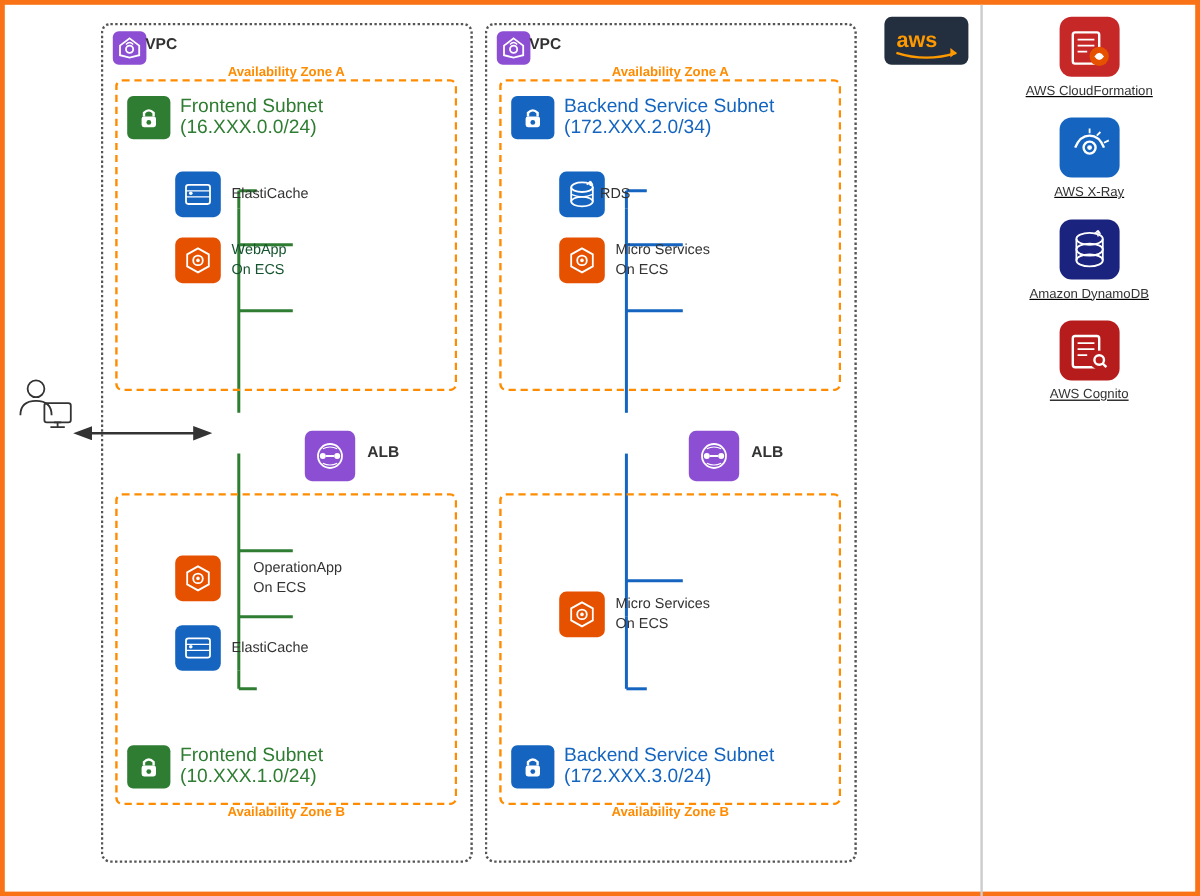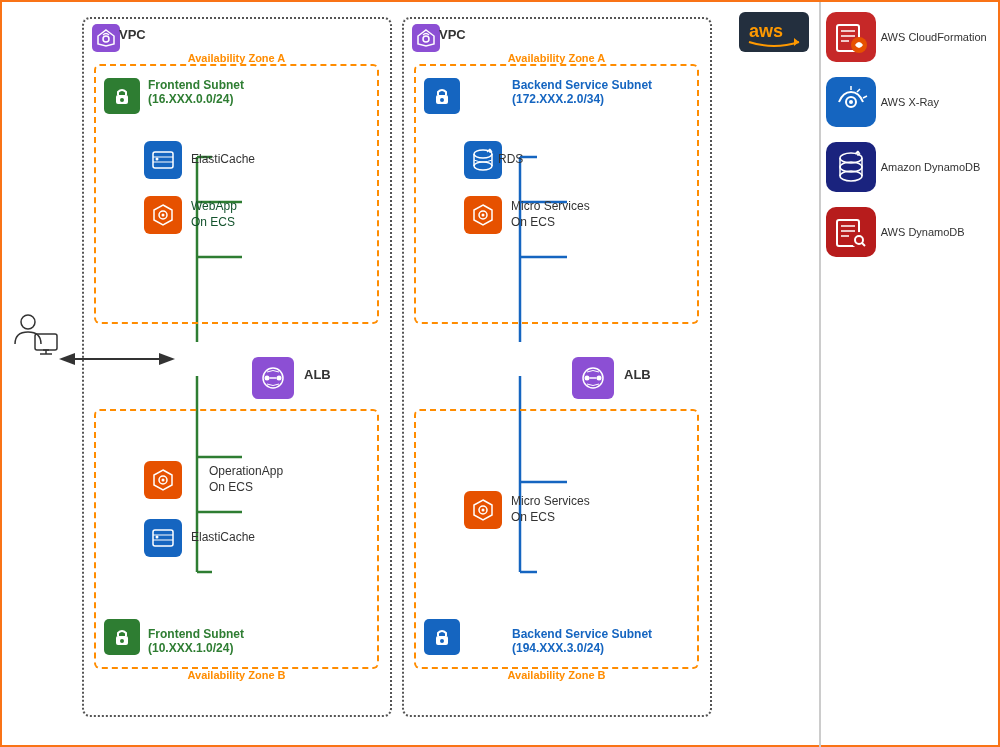--- a/index.html
+++ b/index.html
@@ -9,21 +9,21 @@
       width: 1000px;
       height: 747px;
       overflow: hidden;
       position: relative;
     }
 
     .main-container {
       width: 1000px;
       height: 747px;
       background: #fff;
-      border: 2px solid #f97316;
+      border: 4px solid #f97316;
       position: relative;
       display: flex;
     }
 
     .diagram-area {
       width: 820px;
       height: 747px;
       position: relative;
       padding: 10px;
     }
@@ -159,24 +159,25 @@
       top: 310px;
       display: flex;
       flex-direction: column;
       align-items: center;
       gap: 2px;
     }
 
     
     .legend-item {
       display: flex;
-      flex-direction: row;
+      flex-direction: column;
       align-items: center;
       gap: 5px;
       width: 100%;
+      text-decoration: underline;
     }
 
     .legend-icon {
       width: 50px;
       height: 50px;
       border-radius: 10px;
       display: flex;
       align-items: center;
       justify-content: center;
     }
@@ -188,25 +189,25 @@
       line-height: 1.3;
     }
 
     .legend-icon-red { background: #c62828; }
     .legend-icon-blue { background: #1565c0; }
     .legend-icon-blue2 { background: #1a237e; }
     .legend-icon-red2 { background: #b71c1c; }
 
     
     .subnet-title {
-      font-size: 12px;
-      font-weight: bold;
+      font-size: 16px;
+      font-weight: normal;
     }
     .subnet-title-green { color: #2e7d32; }
-    .subnet-title-blue { color: #1565c0; margin-left: 44px; }
+    .subnet-title-blue { color: #1565c0; }
   </style>
 </head>
 <body>
 
 <div class="main-container">
   <div class="diagram-area">
 
     <svg class="connections-svg">
 
       <defs>
@@ -437,21 +438,21 @@
 
         <div style="position:absolute; bottom:12px; left:8px; width:36px; height:36px; background:#1565c0; border-radius:5px; display:flex; align-items:center; justify-content:center;">
           <svg width="22" height="22" viewBox="0 0 22 22">
             <rect x="5" y="10" width="12" height="9" rx="2" fill="white"></rect>
             <path d="M7,10 L7,7 Q11,3 15,7 L15,10" fill="none" stroke="white" stroke-width="2"></path>
             <circle cx="11" cy="15" r="2" fill="#1565c0"></circle>
           </svg>
         </div>
         <div style="position:absolute; bottom:12px; left:52px;">
           <div class="subnet-title subnet-title-blue">Backend Service Subnet</div>
-          <div class="subnet-title subnet-title-blue">(194.XXX.3.0/24)</div>
+          <div class="subnet-title subnet-title-blue">(172.XXX.3.0/24)</div>
         </div>
       </div>
     </div>
 
     <div class="aws-logo">
       <svg width="60" height="35" viewBox="0 0 60 35">
         <text x="5" y="22" font-size="18" font-weight="bold" fill="#ff9900" font-family="Arial">aws</text>
         <path d="M5,27 Q30,35 55,27" fill="none" stroke="#ff9900" stroke-width="2"></path>
         <polygon points="50,23 55,27 50,31" fill="#ff9900"></polygon>
       </svg>
@@ -507,17 +508,17 @@
           <rect x="4" y="6" width="22" height="26" rx="2" fill="none" stroke="white" stroke-width="2"></rect>
           <line x1="8" y1="12" x2="22" y2="12" stroke="white" stroke-width="1.5"></line>
           <line x1="8" y1="17" x2="22" y2="17" stroke="white" stroke-width="1.5"></line>
           <line x1="8" y1="22" x2="16" y2="22" stroke="white" stroke-width="1.5"></line>
           <circle cx="26" cy="26" r="8" fill="#b71c1c"></circle>
           <circle cx="26" cy="26" r="4" fill="none" stroke="white" stroke-width="2"></circle>
           <line x1="29" y1="29" x2="32" y2="32" stroke="white" stroke-width="2"></line>
           <line x1="24" y1="24" x2="28" y2="28" stroke="#b71c1c" stroke-width="1.5"></line>
         </svg>
       </div>
-      <span class="legend-label">AWS DynamoDB</span>
+      <span class="legend-label">AWS Cognito</span>
     </div>
 
   </div>
 </div>
 
 </body></html>

